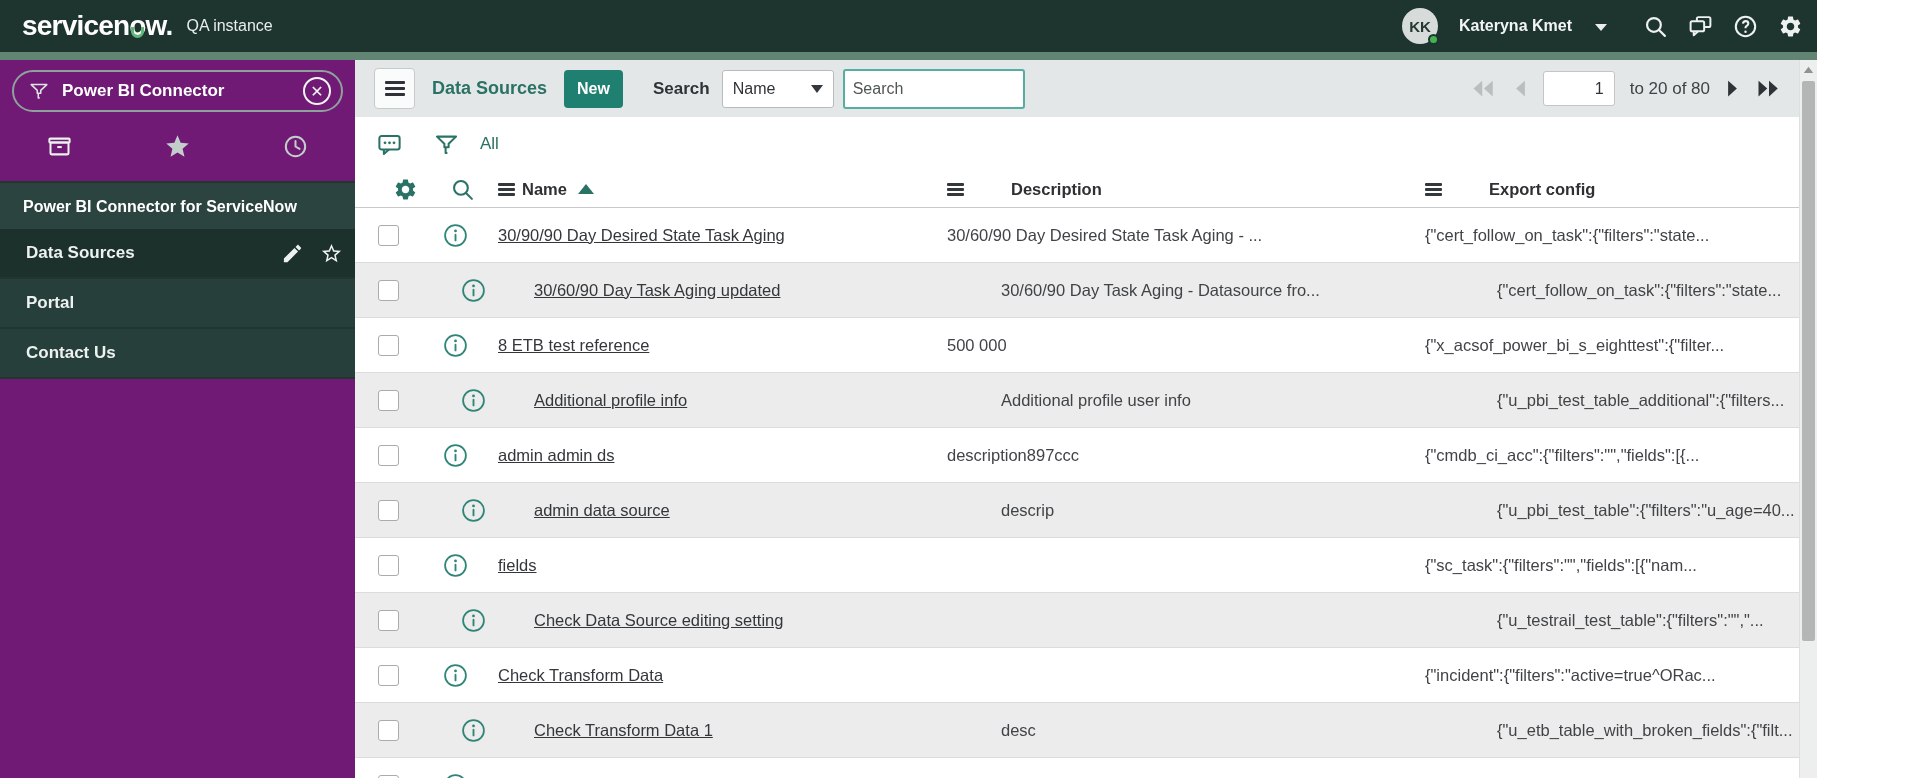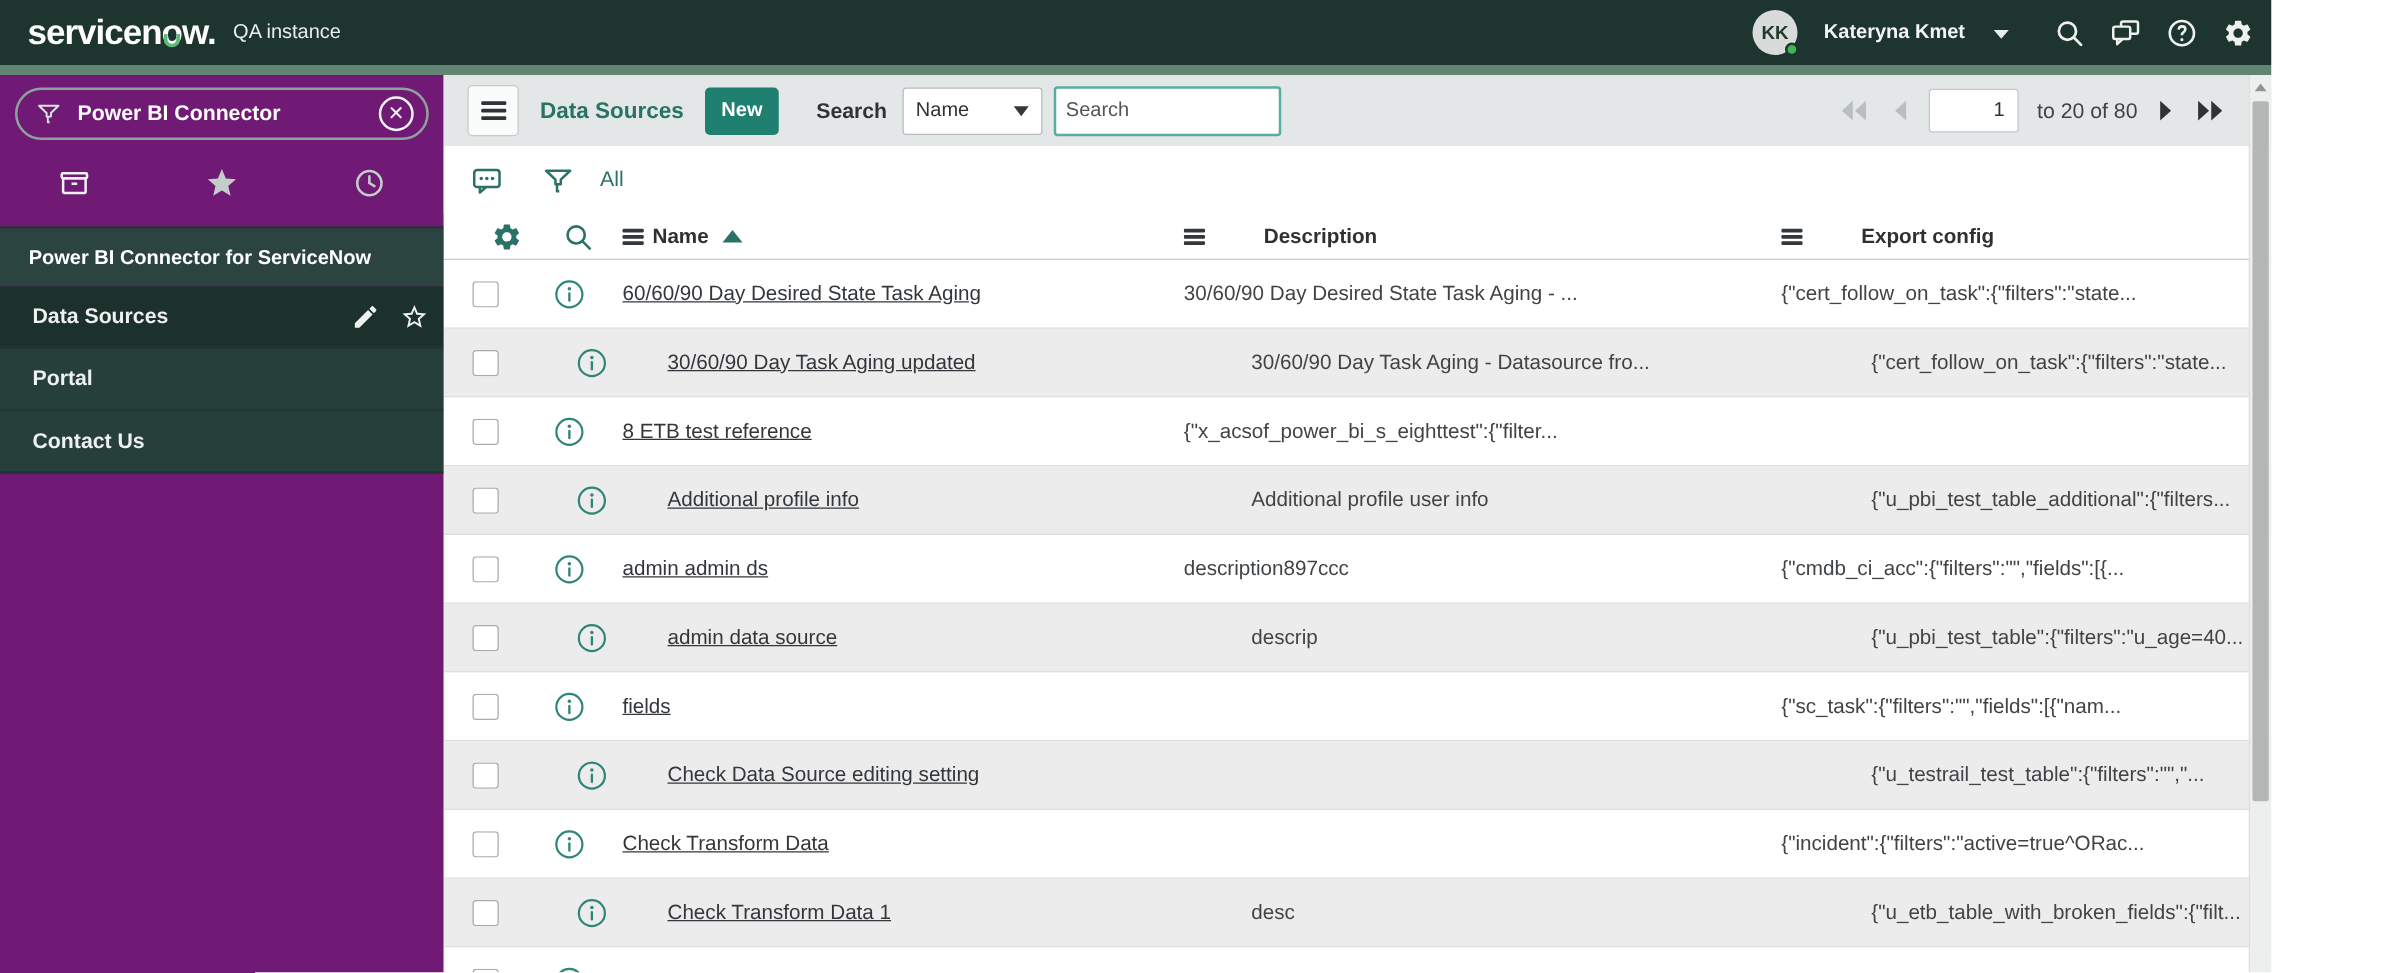--- a/index.html
+++ b/index.html
@@ -337,21 +337,21 @@
     <div class="cell c-info">
       <span class="info-icon">
         <svg viewBox="0 0 24 24" fill="none" stroke="#2F8577" stroke-width="1.7">
           <circle cx="12" cy="12" r="10"></circle>
           <circle cx="12" cy="7.6" r="1.35" fill="#2F8577" stroke="none"></circle>
           <rect x="11.1" y="10.4" width="1.8" height="7.2" rx="0.9" fill="#2F8577" stroke="none"></rect>
         </svg>
       </span>
     </div>
     <div class="cell c-name">
-              <a class="rec-link">60/60/90 Day Desired State Task Aging</a>
+              <a class="rec-link">30/90/90 Day Desired State Task Aging</a>
             </div>
     <div class="cell c-desc">30/60/90 Day Desired State Task Aging - ...</div>
     <div class="cell c-export">{"cert_follow_on_task":{"filters":"state...</div>
   </div>
 
   <div class="lrow grid-row alt">
     <div class="cell c-check">
               <span class="checkbox"></span>
             </div>
     <div class="cell c-info">
@@ -379,20 +379,21 @@
         <svg viewBox="0 0 24 24" fill="none" stroke="#2F8577" stroke-width="1.7">
           <circle cx="12" cy="12" r="10"></circle>
           <circle cx="12" cy="7.6" r="1.35" fill="#2F8577" stroke="none"></circle>
           <rect x="11.1" y="10.4" width="1.8" height="7.2" rx="0.9" fill="#2F8577" stroke="none"></rect>
         </svg>
       </span>
     </div>
     <div class="cell c-name">
               <a class="rec-link">8 ETB test reference</a>
             </div>
+    <div class="cell c-desc">500 000</div>
     <div class="cell c-export">{"x_acsof_power_bi_s_eighttest":{"filter...</div>
   </div>
 
   <div class="lrow grid-row alt">
     <div class="cell c-check">
               <span class="checkbox"></span>
             </div>
     <div class="cell c-info">
       <span class="info-icon">
         <svg viewBox="0 0 24 24" fill="none" stroke="#2F8577" stroke-width="1.7">

